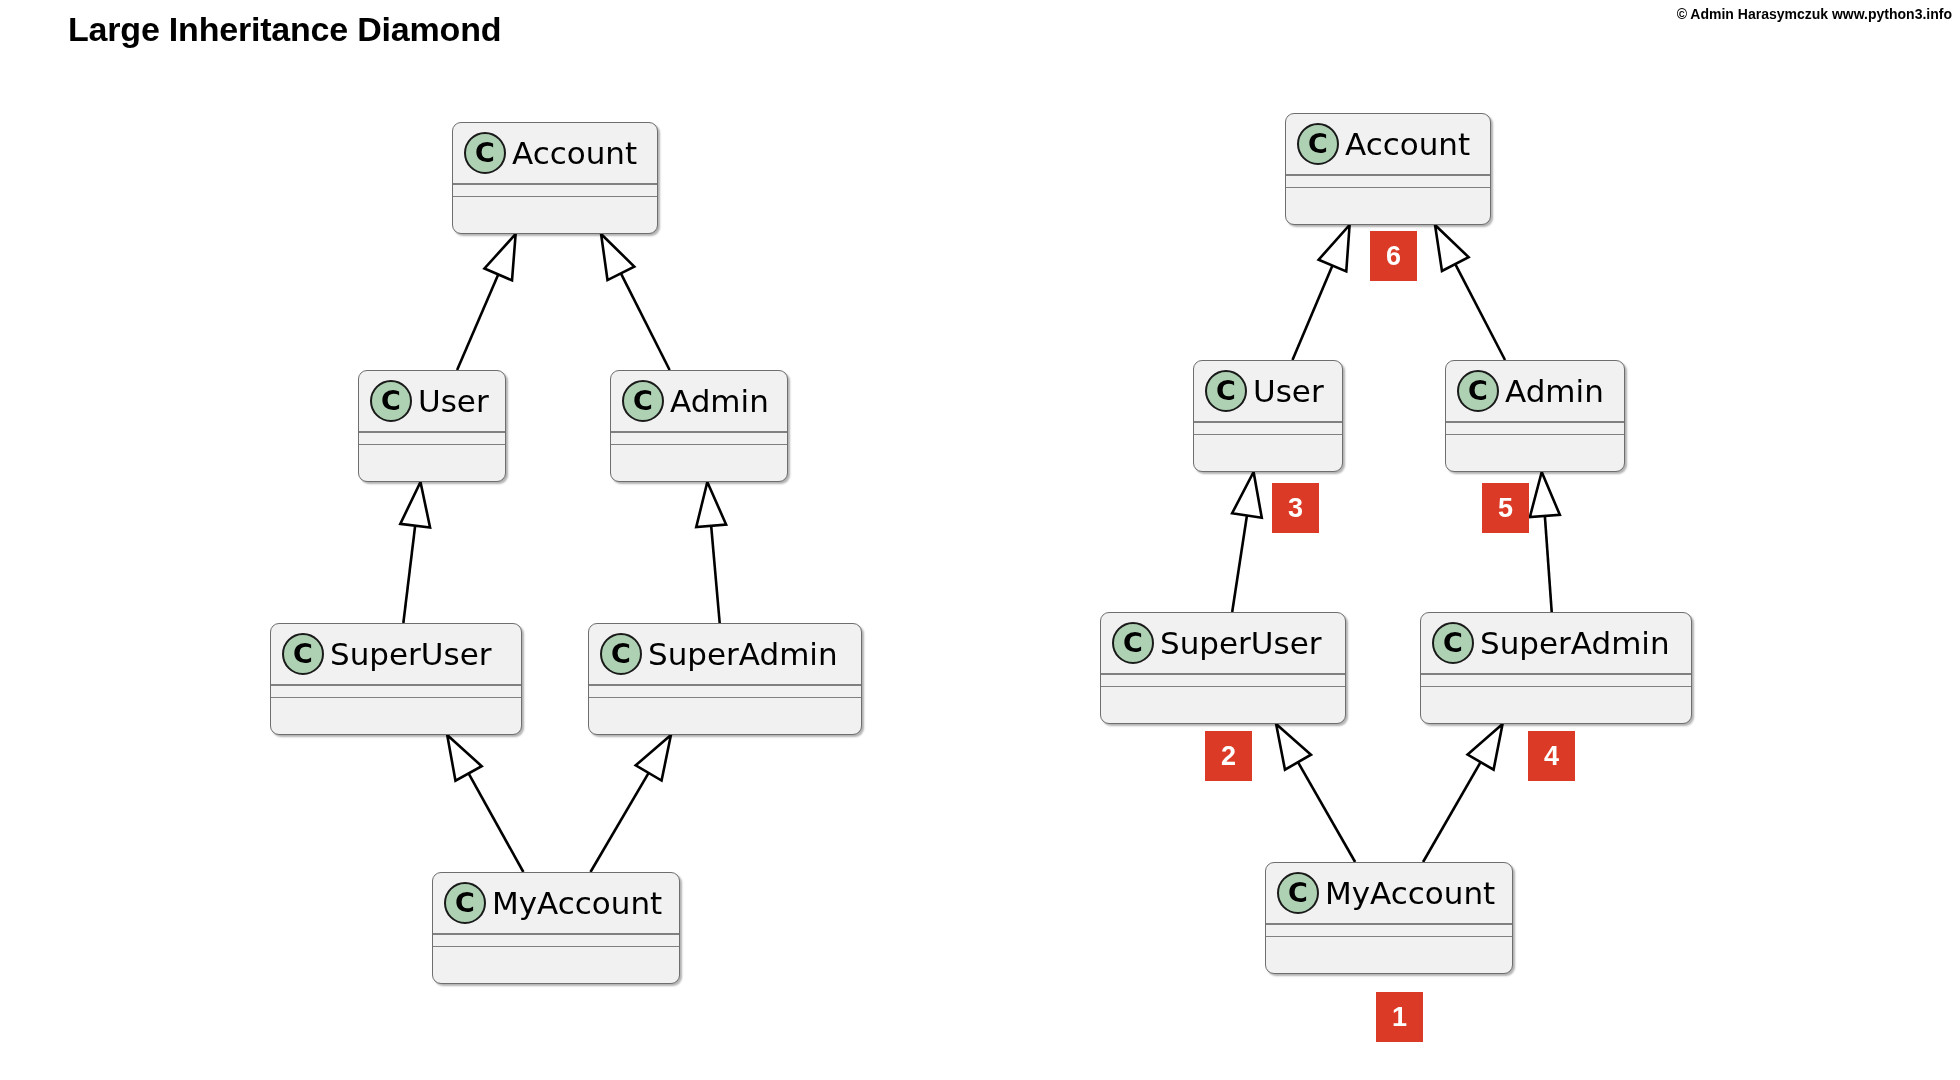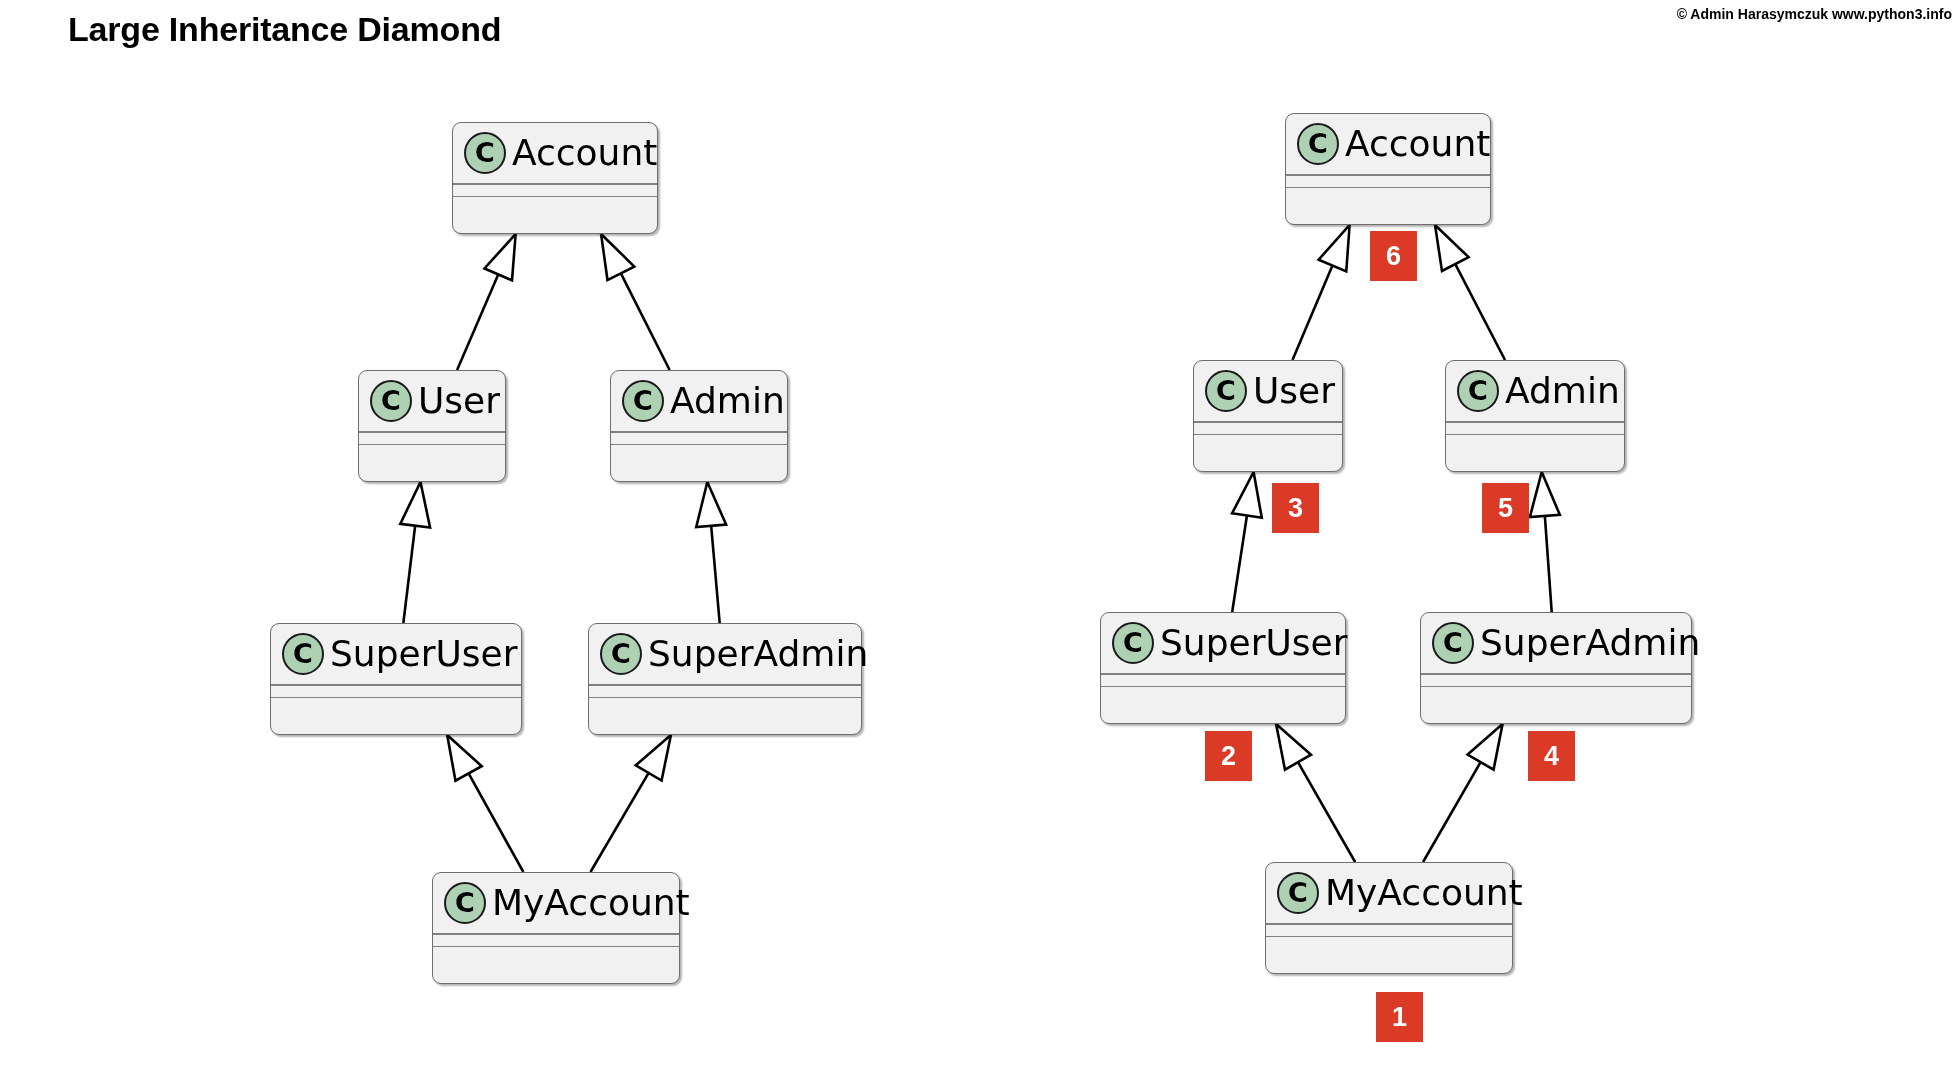--- a/index.html
+++ b/index.html
@@ -59,21 +59,21 @@
     font-family:"DejaVu Sans", sans-serif;
     font-size:27px;
     font-weight:bold;
     line-height:38px;
     text-align:center;
     box-sizing:border-box;
   }
   .class-name{
     margin-left:6px;
     font-family:"DejaVu Sans", sans-serif;
-    font-size:36px;
+    font-size:31px;
     color:#000000;
     line-height:42px;
     white-space:nowrap;
   }
   .uml-sep{
     height:1.6px;
     background:#808080;
     width:100%;
   }
   .uml-compartment{height:11px;}

